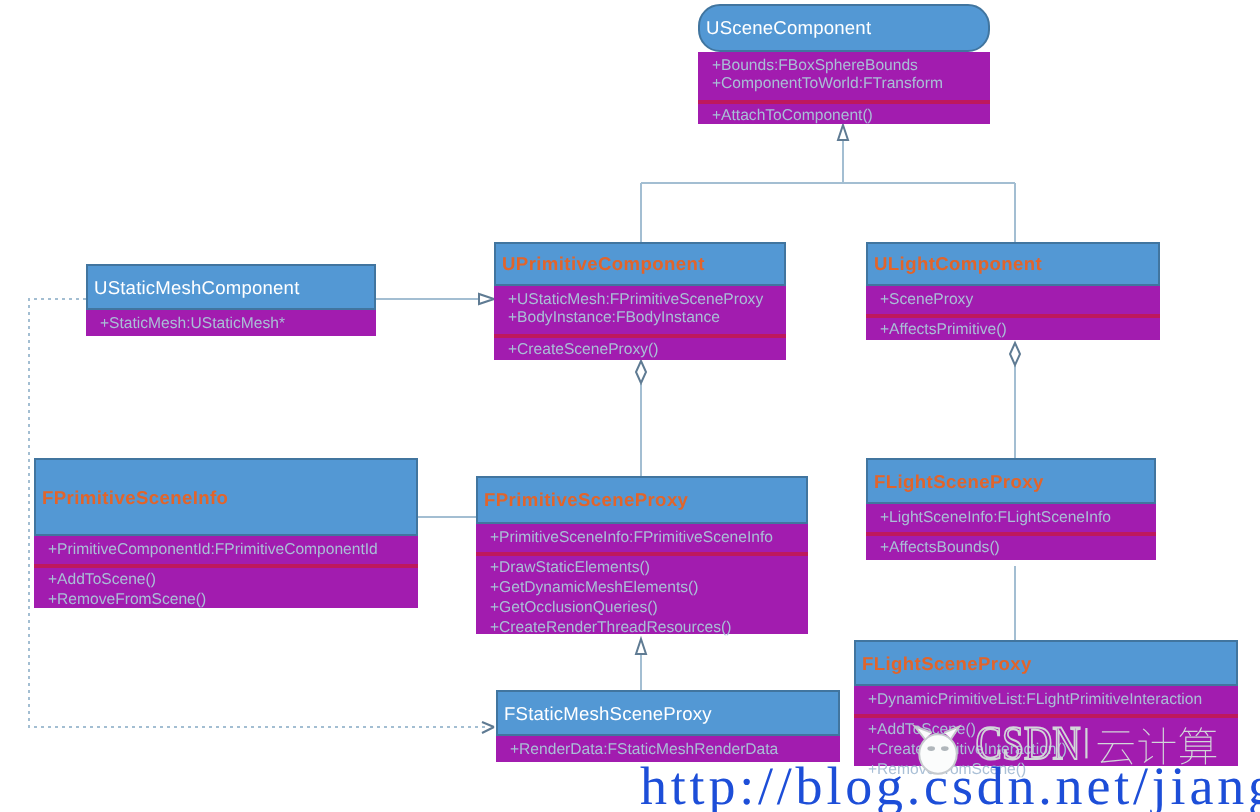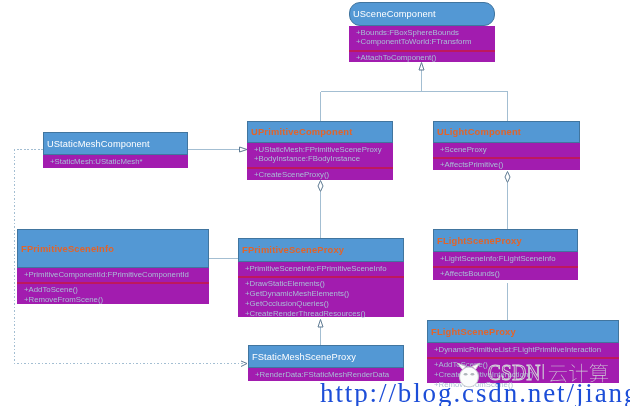--- a/index.html
+++ b/index.html
@@ -128,21 +128,21 @@
         <div class="hdr warm" style="height: 23px; color: rgb(226, 100, 42);">FLightSceneProxy</div>
         <div class="body" style="height: 28px;">
           <div class="sec">
             <div class="row">+LightSceneInfo:FLightSceneInfo</div>
           </div>
           <div class="sec">
             <div class="row">+AffectsBounds()</div>
           </div>
         </div>
       </div>
-      <div class="cls" style="left: 248px; top: 345px; width: 156px;">
+      <div class="cls" style="left: 248px; top: 345px; width: 172px;">
         <div class="hdr" style="height: 23px; color: rgb(255, 255, 255);">FStaticMeshSceneProxy</div>
         <div class="body" style="height: 13px;">
           <div class="sec">
             <div class="row">+RenderData:FStaticMeshRenderData</div>
           </div>
         </div>
       </div>
       <div class="cls" style="left: 427px; top: 320px; width: 192px;">
         <div class="hdr warm" style="height: 23px; color: rgb(226, 100, 42);">FLightSceneProxy</div>
         <div class="body" style="height: 40px;">

